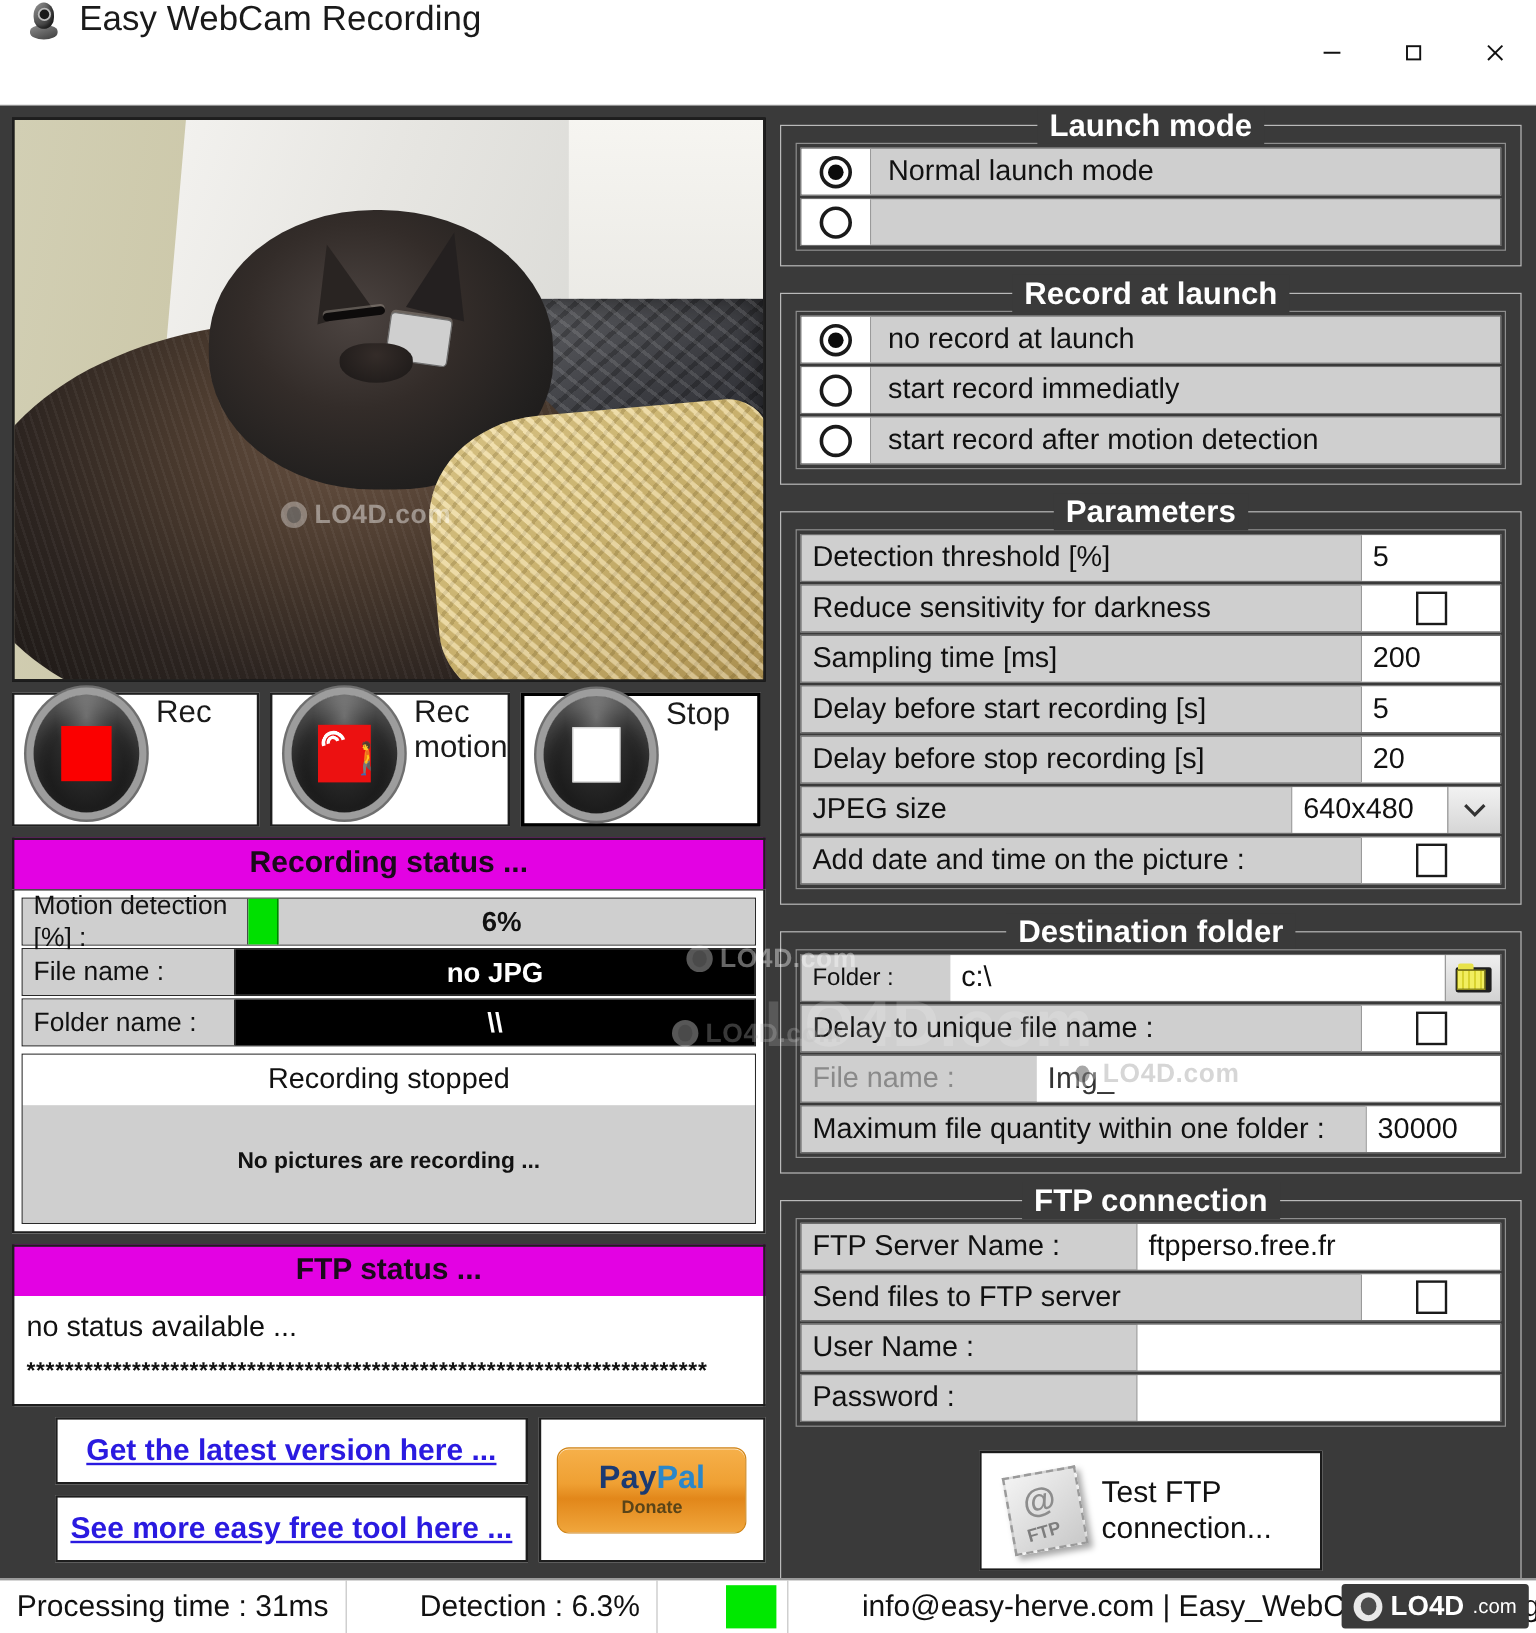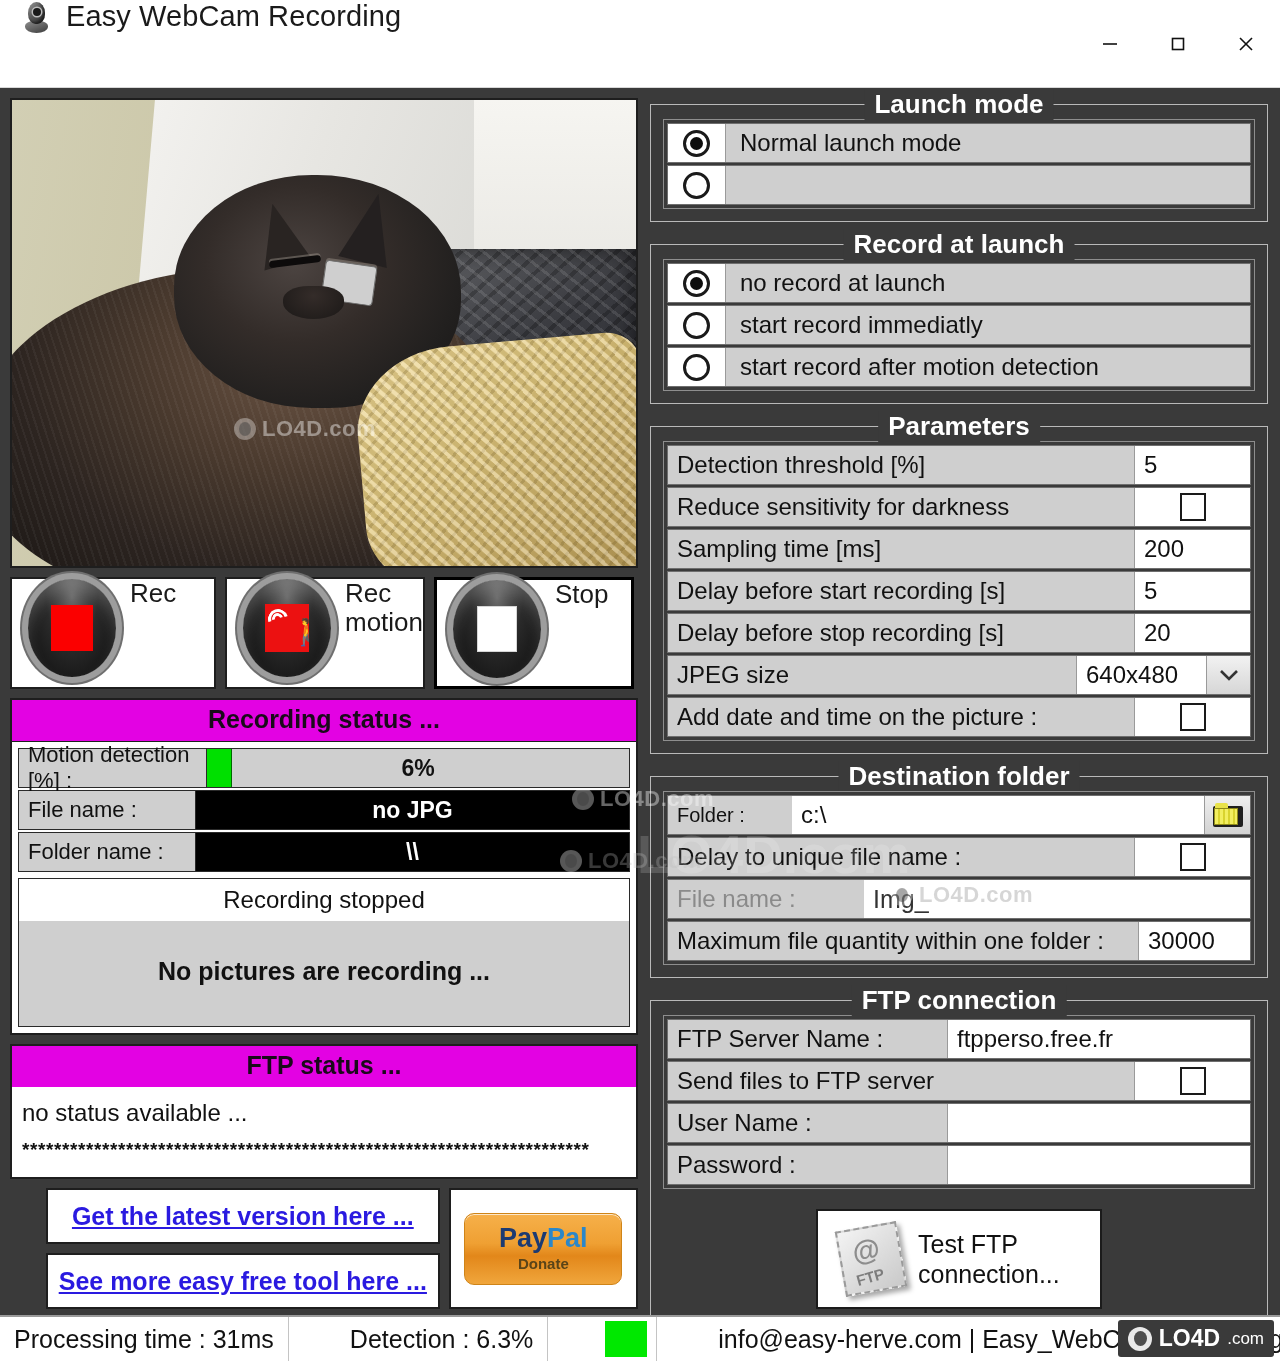--- a/index.html
+++ b/index.html
@@ -293,21 +293,21 @@
     flex: 1; background: #000; color: #fff;
     font-size: 23px; font-weight: bold;
     display: flex; align-items: center; justify-content: center;
   }
   .rec-msgbox { border: 1px solid #2a2a2a; margin-top: 6px; }
   .rec-msg1 {
     background: #fff; color: #111; font-size: 24px;
     text-align: center; padding: 7px 0;
   }
   .rec-msg2 {
-    background: #cfcfcf; color: #111; font-size: 25px; font-weight: bold;
+    background: #cfcfcf; color: #111; font-size: 19px; font-weight: bold;
     text-align: center; padding: 36px 0 40px;
   }
 
   
   .ftp-body { background: #fff; border: 2px solid #1e1e1e; border-top: none; padding: 12px 10px 16px 10px; }
   .ftp-line1 { font-size: 24px; color: #111; }
   .ftp-stars {
     font-size: 19px; color: #111; margin-top: 12px;
     letter-spacing: .6px; white-space: nowrap; overflow: hidden;
     font-weight: bold;

